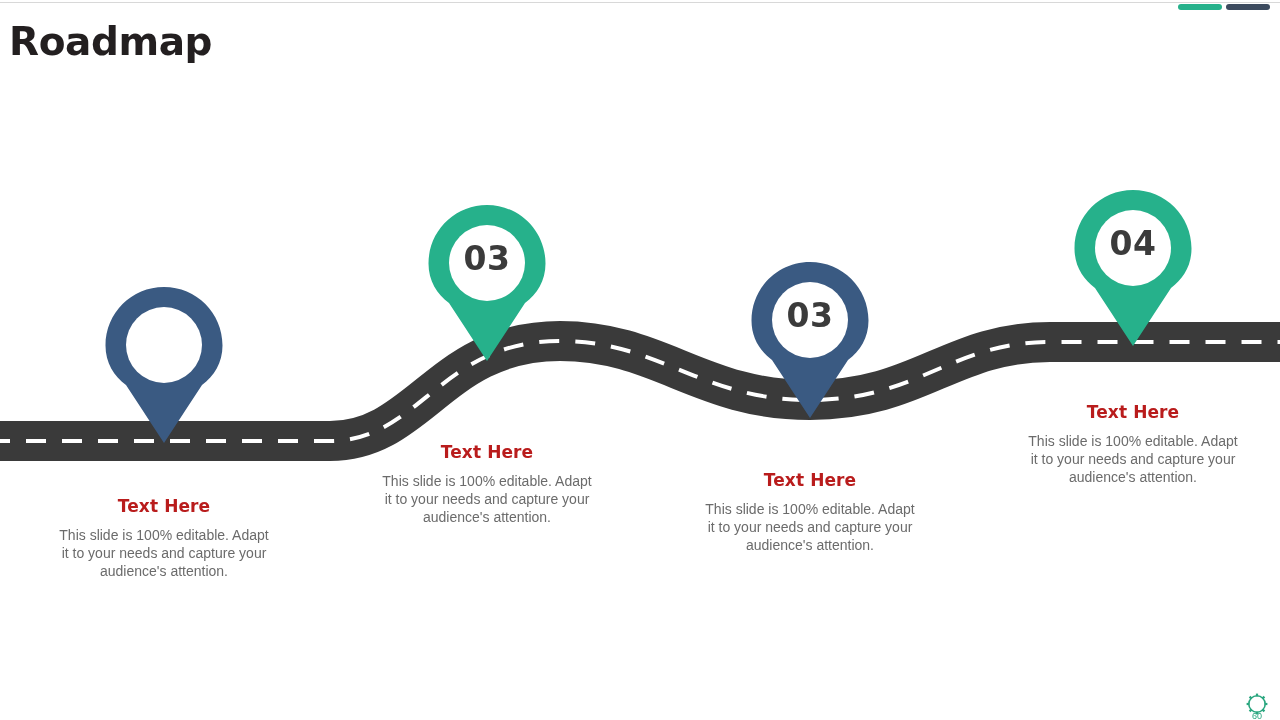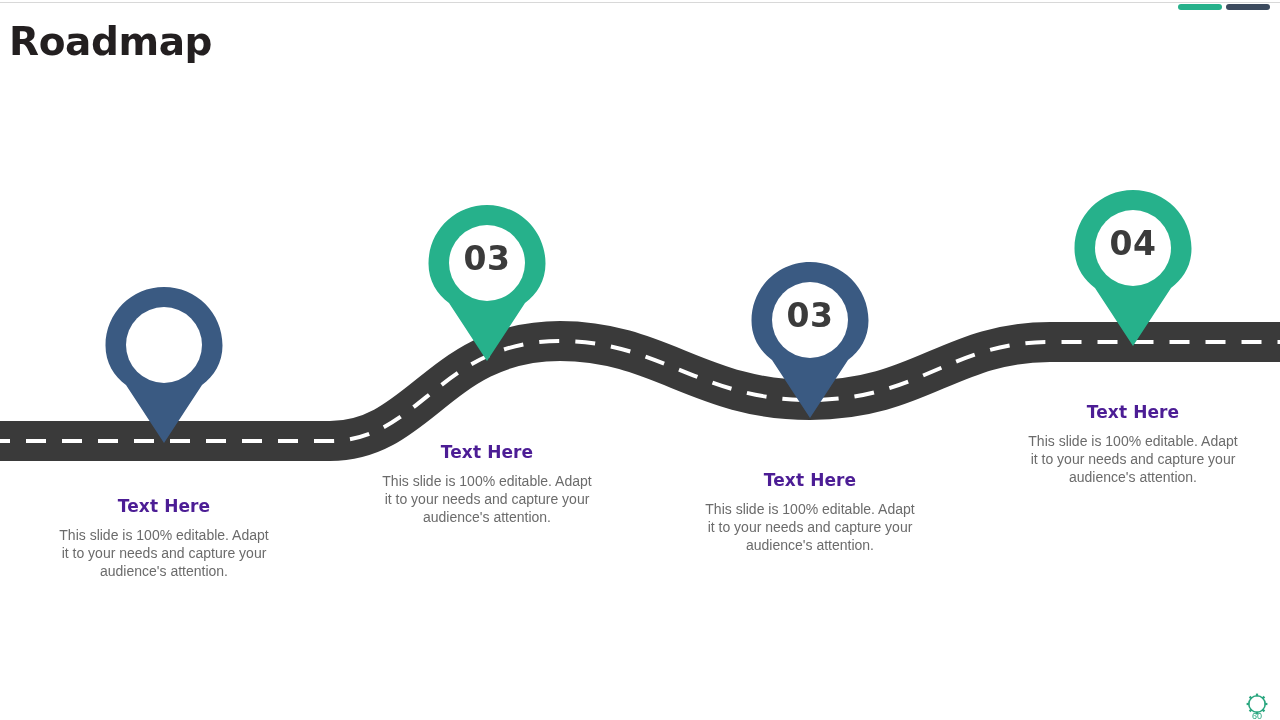--- a/index.html
+++ b/index.html
@@ -75,21 +75,21 @@
 
   
   .text-block {
     position: absolute;
     width: 210px;
     text-align: center;
   }
   .tb-heading {
     font-size: 17px;
     font-weight: bold;
-    color: #4c1d95;
+    color: #b91c1c;
     font-family: "DejaVu Sans", sans-serif;
     margin-bottom: 10px;
     letter-spacing: 0.1px;
   }
   .tb-body {
     font-size: 14px;
     line-height: 18px;
     color: #6b6b6b;
     font-family: "Liberation Sans", sans-serif;
   }

